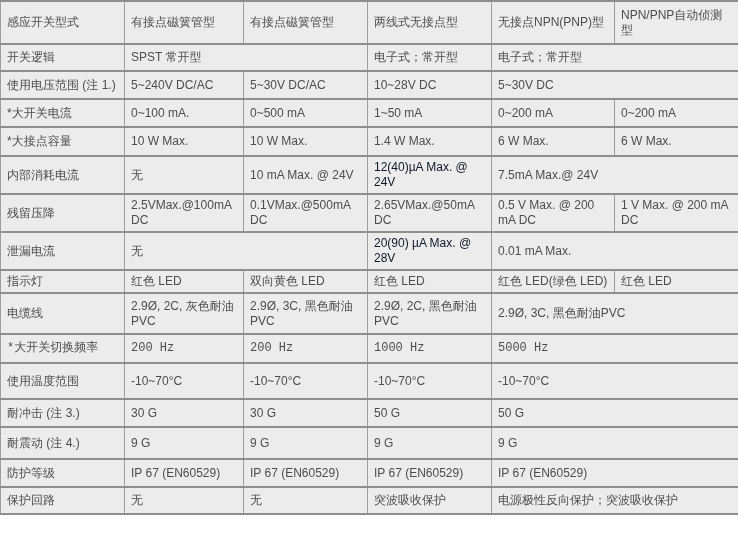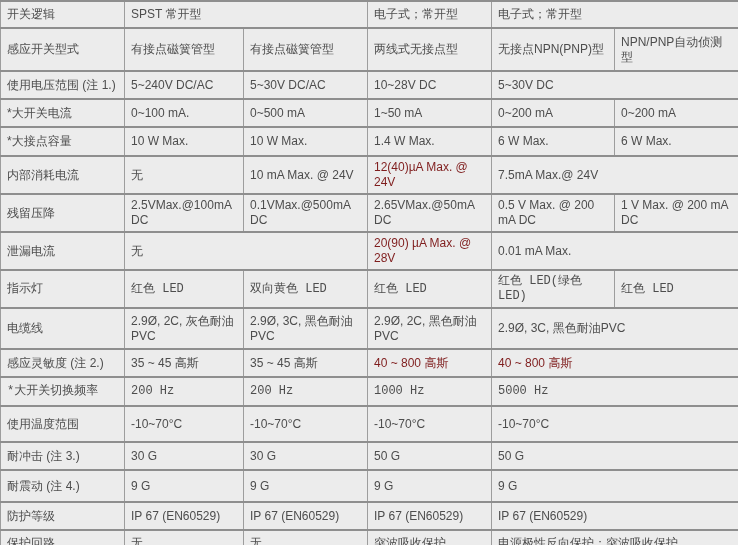--- a/index.html
+++ b/index.html
@@ -28,49 +28,49 @@
     font-size: 12px;
     line-height: 15px;
     font-weight: normal;
     text-align: left;
     vertical-align: middle;
     padding: 3px 5px 3px 6px;
     overflow: hidden;
     word-wrap: break-word;
   }
   table.spec td.blue {
-    color: #7f1d1d;
+    color: #0f172a;
   }
 </style>
 </head>
 <body>
 
 <table class="spec">
   <colgroup>
       <col style="width: 124px;">
       <col style="width: 119px;">
       <col style="width: 124px;">
       <col style="width: 124px;">
       <col style="width: 123px;">
       <col style="width: 124px;">
     </colgroup>
   <tbody>
-      <tr style="height: 27px;">
-        <th>开关逻辑</th>
-        <td colspan="2">SPST 常开型</td>
-        <td>电子式；常开型</td>
-        <td colspan="2">电子式；常开型</td>
-      </tr>
       <tr style="height: 43px;">
         <th>感应开关型式</th>
         <td>有接点磁簧管型</td>
         <td>有接点磁簧管型</td>
         <td>两线式无接点型</td>
         <td>无接点NPN(PNP)型</td>
         <td>NPN/PNP自动侦测型</td>
+      </tr>
+      <tr style="height: 27px;">
+        <th>开关逻辑</th>
+        <td colspan="2">SPST 常开型</td>
+        <td>电子式；常开型</td>
+        <td colspan="2">电子式；常开型</td>
       </tr>
       <tr style="height: 28px;">
         <th>使用电压范围 (注 1.)</th>
         <td>5~240V DC/AC</td>
         <td>5~30V DC/AC</td>
         <td>10~28V DC</td>
         <td colspan="2">5~30V DC</td>
       </tr>
       <tr style="height: 28px; padding-left: 17px;">
         <th>*大开关电流</th>
@@ -102,41 +102,34 @@
         <td>2.65VMax.@50mA DC</td>
         <td>0.5 V Max. @ 200 mA DC</td>
         <td>1 V Max. @ 200 mA DC</td>
       </tr>
       <tr style="height: 38px; margin-left: 44px;">
         <th>泄漏电流</th>
         <td colspan="2">无</td>
         <td class="blue">20(90) µA Max. @ 28V</td>
         <td colspan="2">0.01 mA Max.</td>
       </tr>
-      <tr style="height: 22px; font-family: Liberation Mono, monospace;">
+      <tr style="height: 22px;">
         <th>指示灯</th>
         <td>红色 LED</td>
         <td>双向黄色 LED</td>
         <td>红色 LED</td>
         <td>红色 LED(绿色 LED)</td>
         <td>红色 LED</td>
       </tr>
       <tr style="height: 41px;">
         <th>电缆线</th>
         <td>2.9Ø, 2C, 灰色耐油 PVC</td>
         <td>2.9Ø, 3C, 黑色耐油 PVC</td>
         <td>2.9Ø, 2C, 黑色耐油PVC</td>
         <td colspan="2">2.9Ø, 3C, 黑色耐油PVC</td>
-      </tr>
-      <tr style="height: 28px;">
-        <th>感应灵敏度 (注 2.)</th>
-        <td>35 ~ 45 高斯</td>
-        <td>35 ~ 45 高斯</td>
-        <td class="blue">40 ~ 800 高斯</td>
-        <td colspan="2" class="blue">40 ~ 800 高斯</td>
       </tr>
       <tr style="height: 29px; font-family: Liberation Mono, monospace;">
         <th>*大开关切换频率</th>
         <td>200 Hz</td>
         <td>200 Hz</td>
         <td>1000 Hz</td>
         <td colspan="2">5000 Hz</td>
       </tr>
       <tr style="height: 36px;">
         <th>使用温度范围</th>

